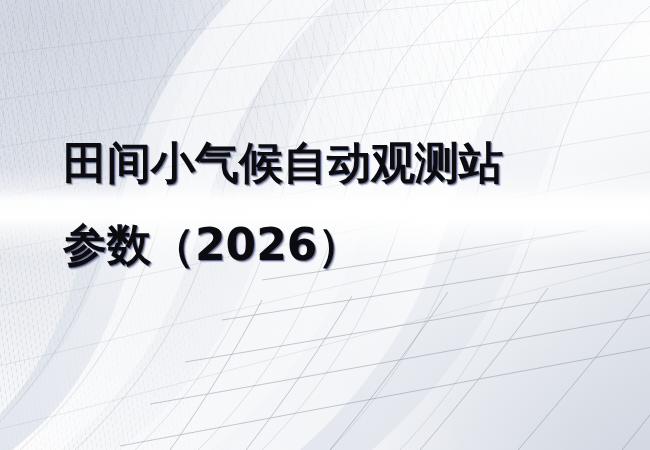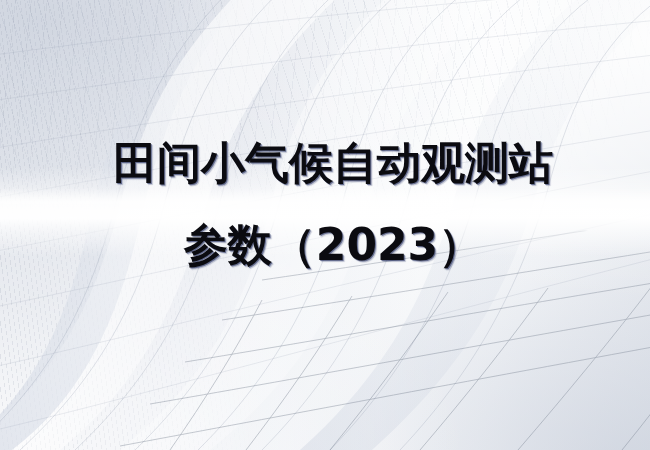--- a/index.html
+++ b/index.html
@@ -99,21 +99,20 @@
   
   .bg-grid svg { display:block; width:650px; height:450px; }
 
   
 
   #title-block {
     position: absolute;
     left: 63px;
     top: 122px;
     width: 540px;
-    text-align: center;
   }
 
   .title-line {
     font-weight: bold;
     font-size: 44px;
     line-height: 82px;
     color: #0b0b10;
     white-space: nowrap;
     letter-spacing: 0px;
     text-shadow:
@@ -213,16 +212,16 @@
           <path d="M 262,280 C 386,262 524,240 706,212"></path>
         </g>
       </g>
     </svg>
   </div>
 
   <div class="bg-layer bg-waist"></div>
 
   <div id="title-block">
     <div class="title-line line-1">田间小气候自动观测站</div>
-    <div class="title-line line-2">参数（2023）</div>
+    <div class="title-line line-2">参数（2026）</div>
   </div>
 
 </div>
 
 </body></html>

